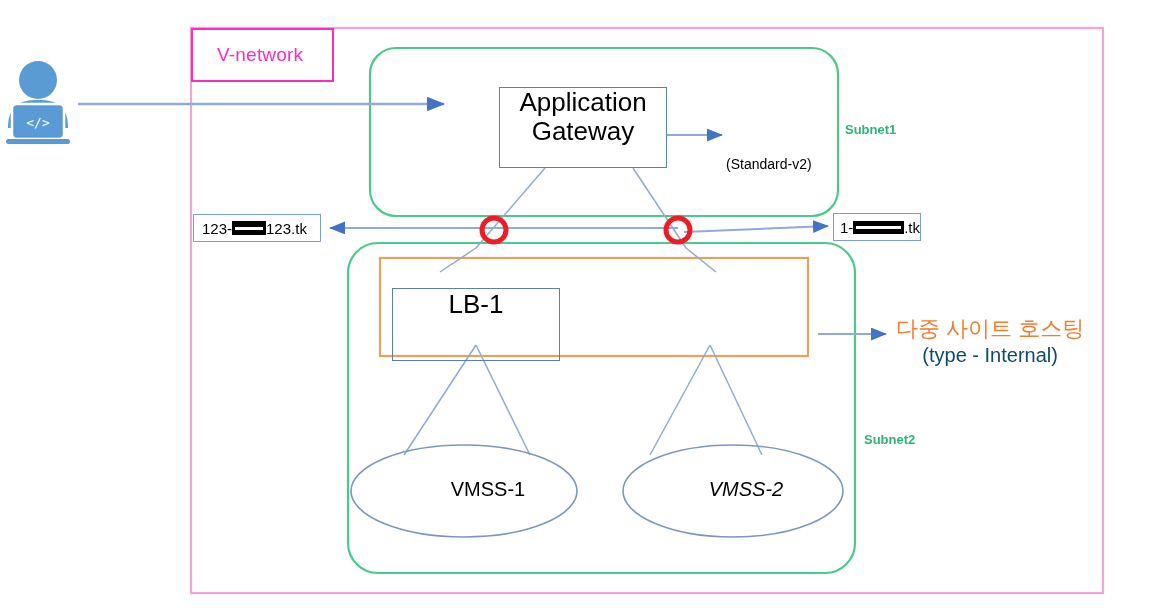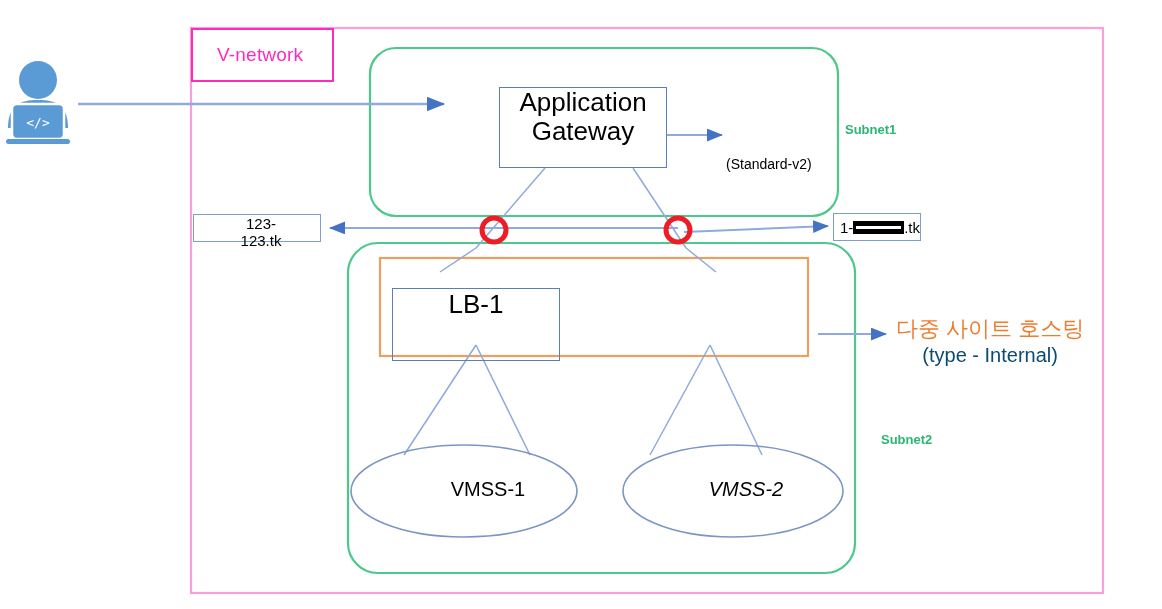--- a/index.html
+++ b/index.html
@@ -106,21 +106,20 @@
     font-size: 15px;
     color: #000;
     white-space: nowrap;
   }
   #domain-left {
     left: 193px;
     top: 214px;
     width: 128px;
     height: 28px;
     padding-left: 8px;
-    flex-direction: column;
   }
   #domain-right {
     left: 833px;
     top: 213px;
     width: 88px;
     height: 28px;
     padding-left: 6px;
   }
   .redact {
     display: inline-block;
@@ -158,21 +157,21 @@
     color: #ed7d31;
     font-size: 22px;
     display: block;
   }
   #multisite-type {
     color: #0c4a6e;
     font-size: 20px;
     display: block;
   }
   #subnet1-label { left: 845px; top: 122px; }
-  #subnet2-label { left: 864px; top: 432px; margin-left: 17px; }
+  #subnet2-label { left: 864px; top: 432px; }
 </style>
 </head>
 <body>
 
 <div id="canvas">
 
   <svg id="svg-layer" viewBox="0 0 1162 609" xmlns="http://www.w3.org/2000/svg">
     <defs>
       <marker id="arrow-blue" markerWidth="9" markerHeight="9" refX="7.5" refY="3.2" orient="auto" markerUnits="strokeWidth">
         <path d="M0,0 L8,3.2 L0,6.4 z" fill="#4472c4"></path>

